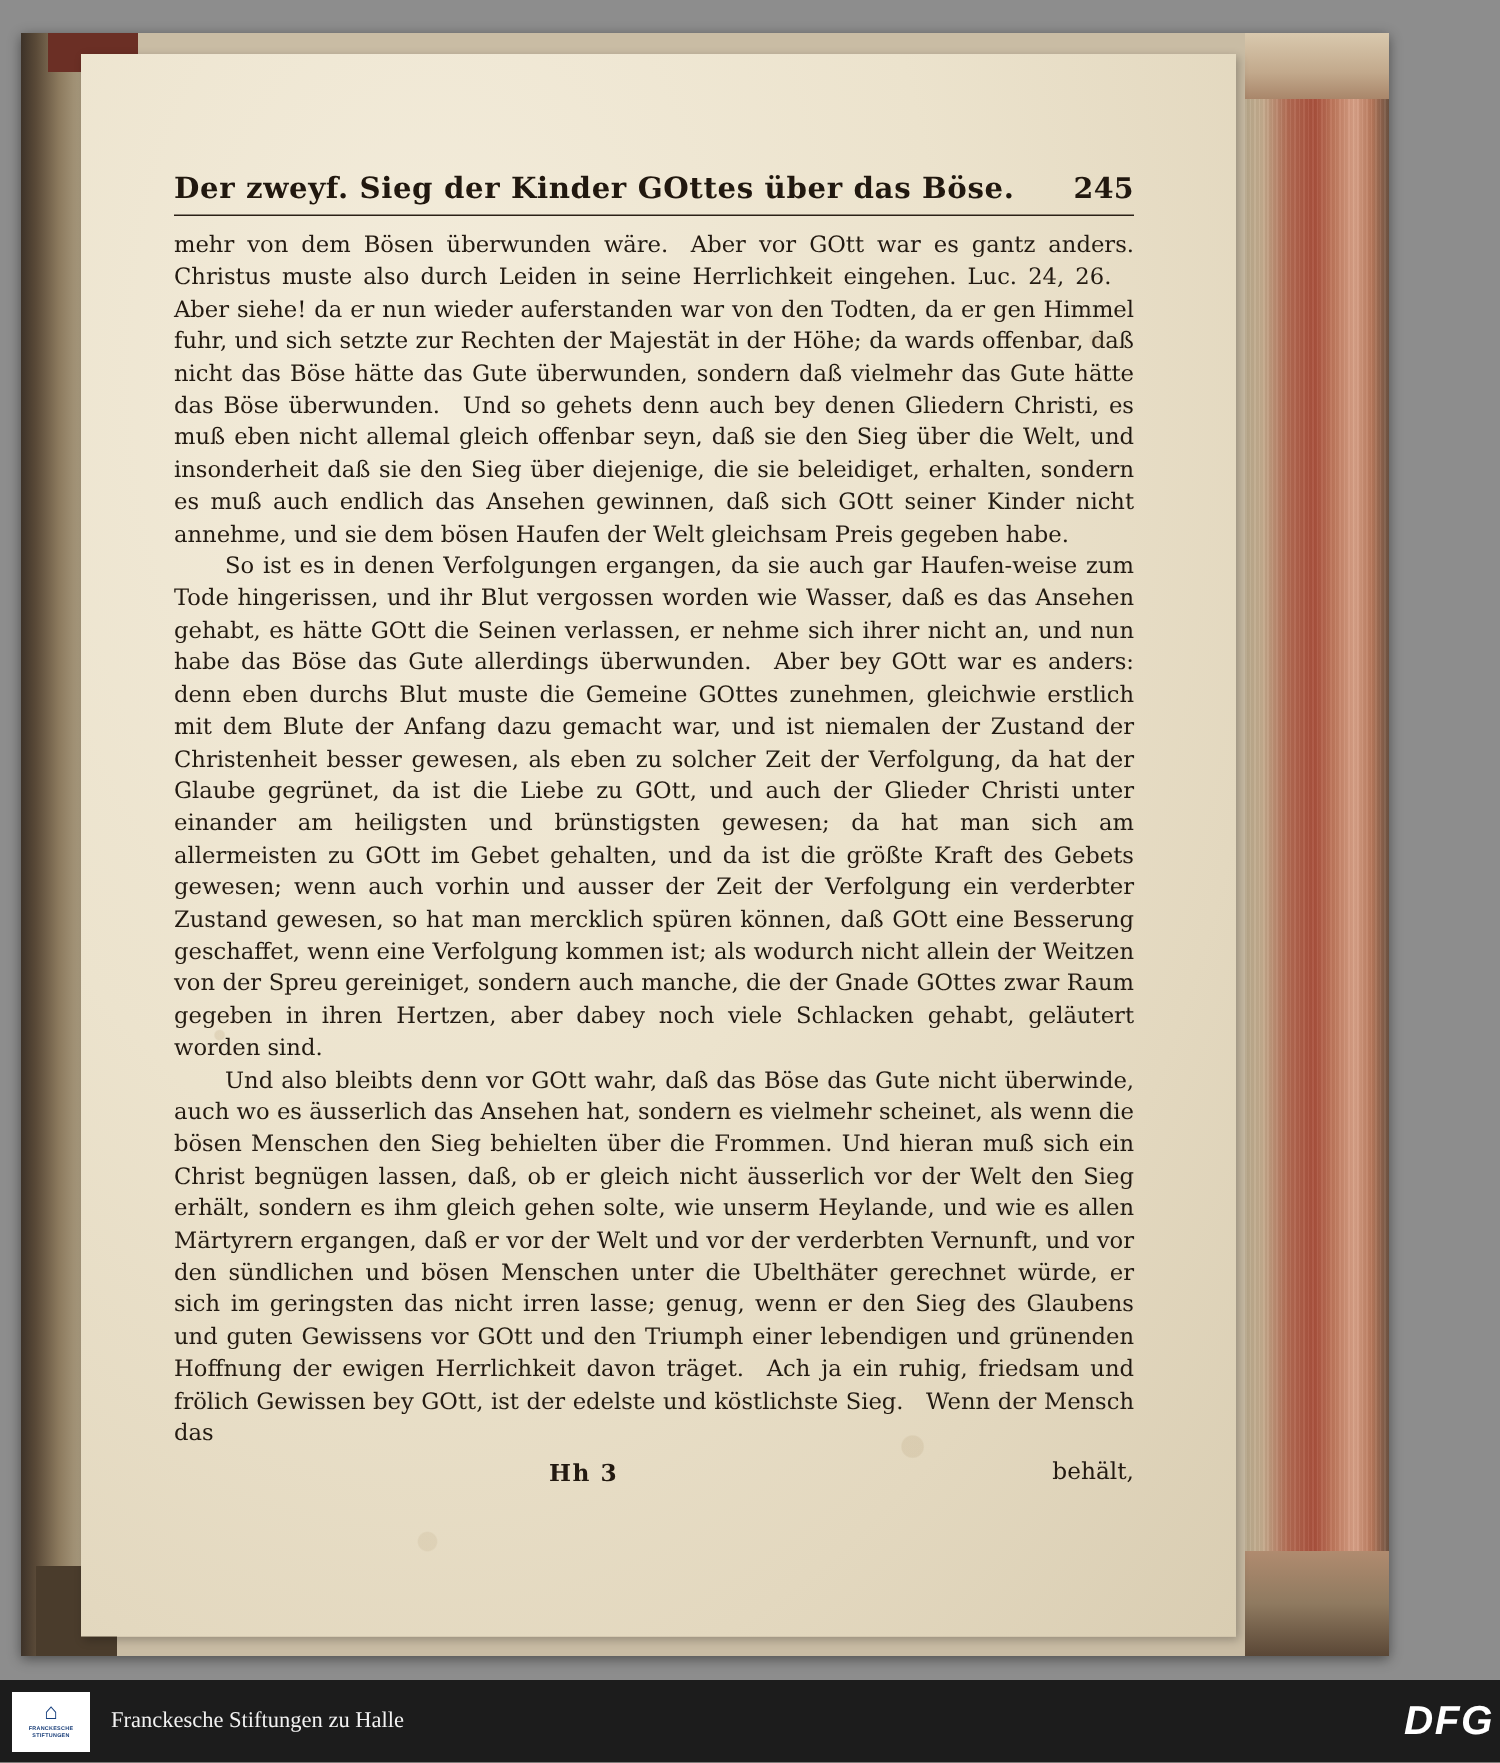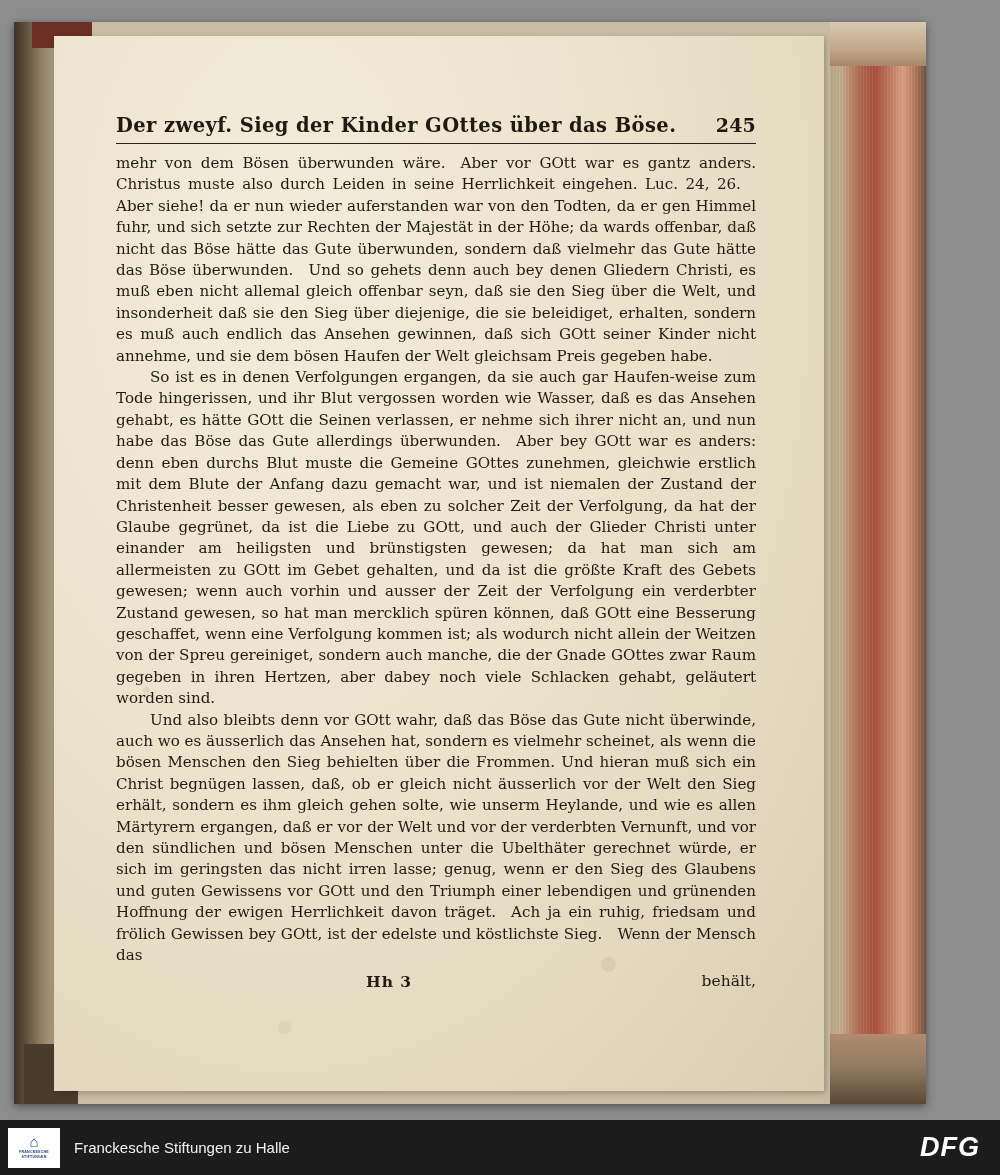--- a/index.html
+++ b/index.html
@@ -189,28 +189,28 @@
   .logo-left .logo-cap {
     font-size: 3.6px;
     letter-spacing: .2px;
     text-align: center;
     line-height: 4.6px;
     margin-top: 2px;
     font-weight: bold;
   }
   .institution {
     color: #f2f2f2;
-    font-family: Liberation Sans, sans-serif;
+    font-family: Liberation Serif, serif;
     font-size: 15px;
     margin-left: 14px;
     text-align: center;
   }
   .dfg {
     margin-left: auto;
-    margin-right: 20px;
+    margin-right: 4px;
     color: #ffffff;
     font-family: "Liberation Sans", sans-serif;
     font-weight: bold;
     font-style: italic;
     font-size: 27px;
     letter-spacing: 1px;
   }
 </style>
 </head>
 <body>

